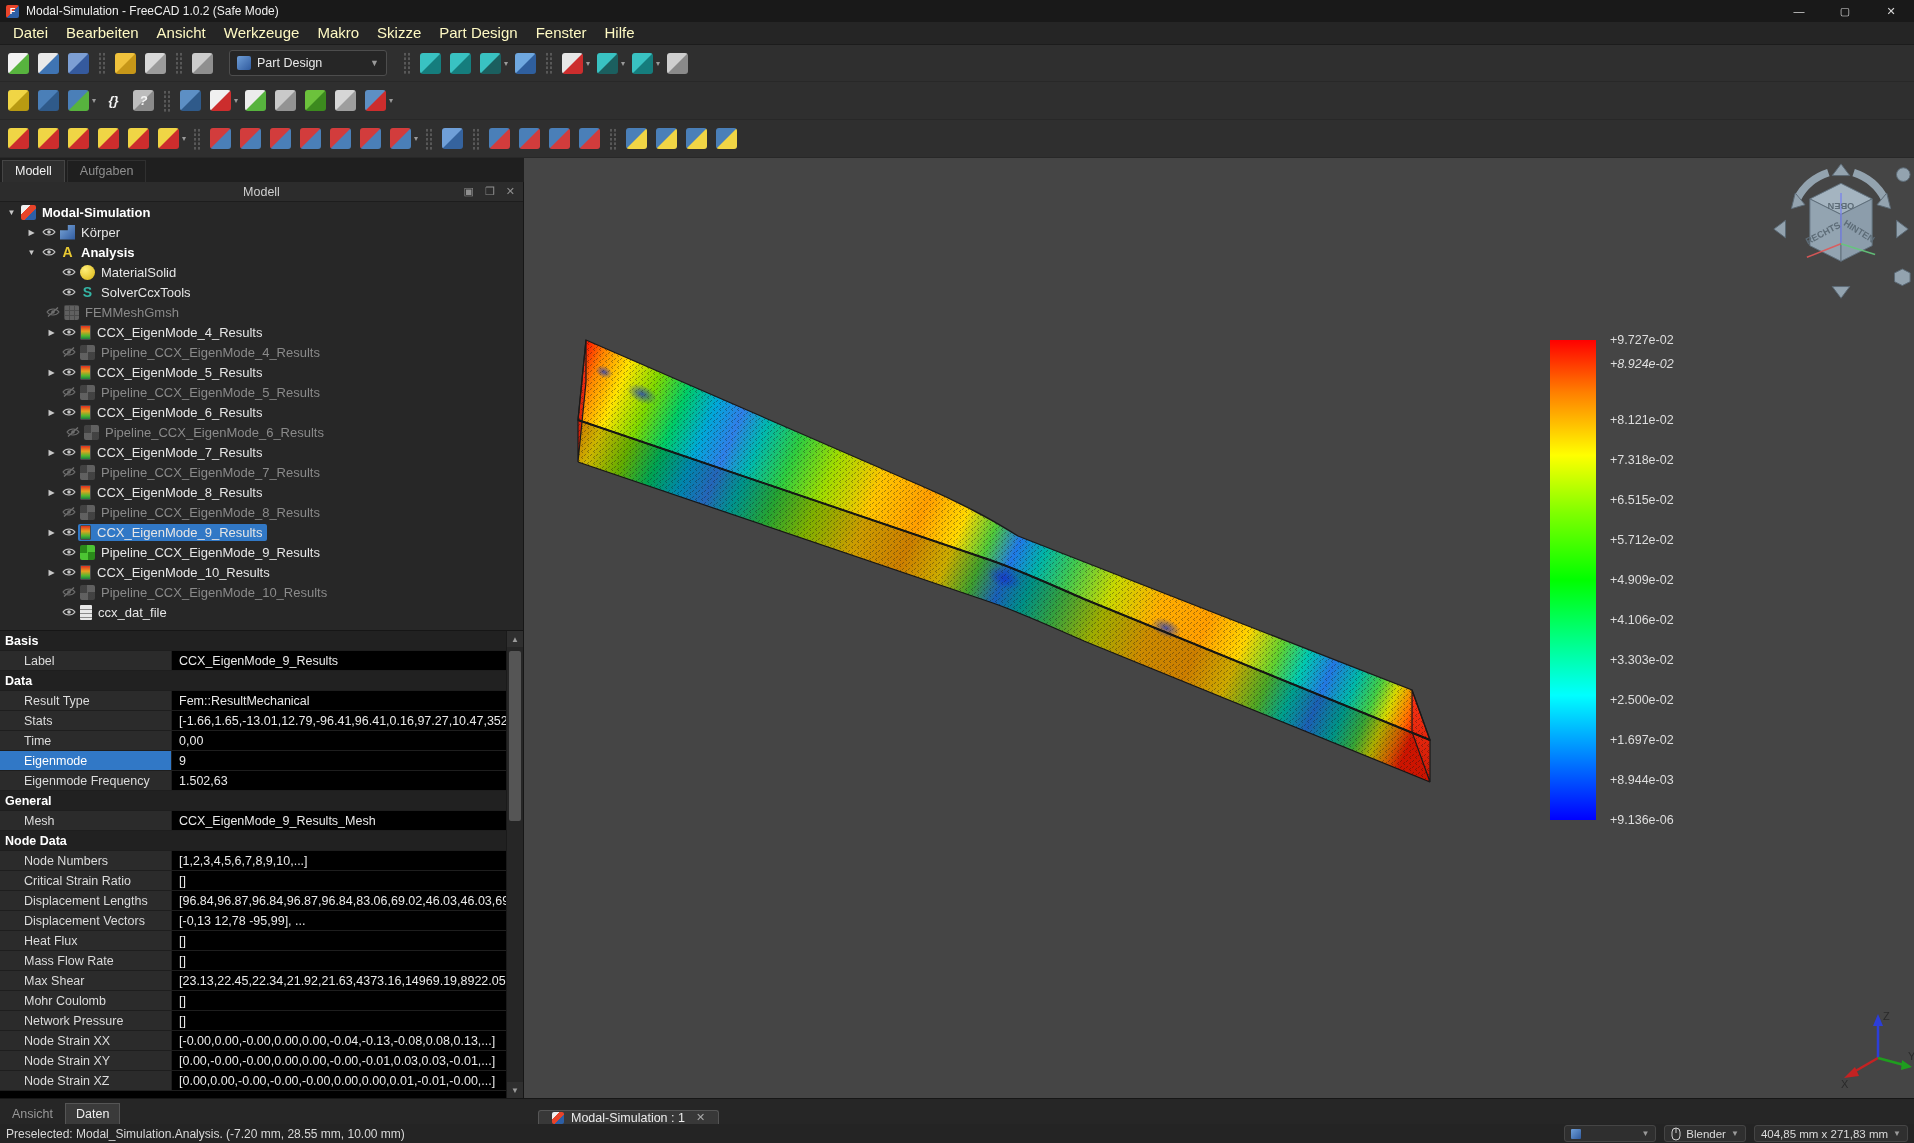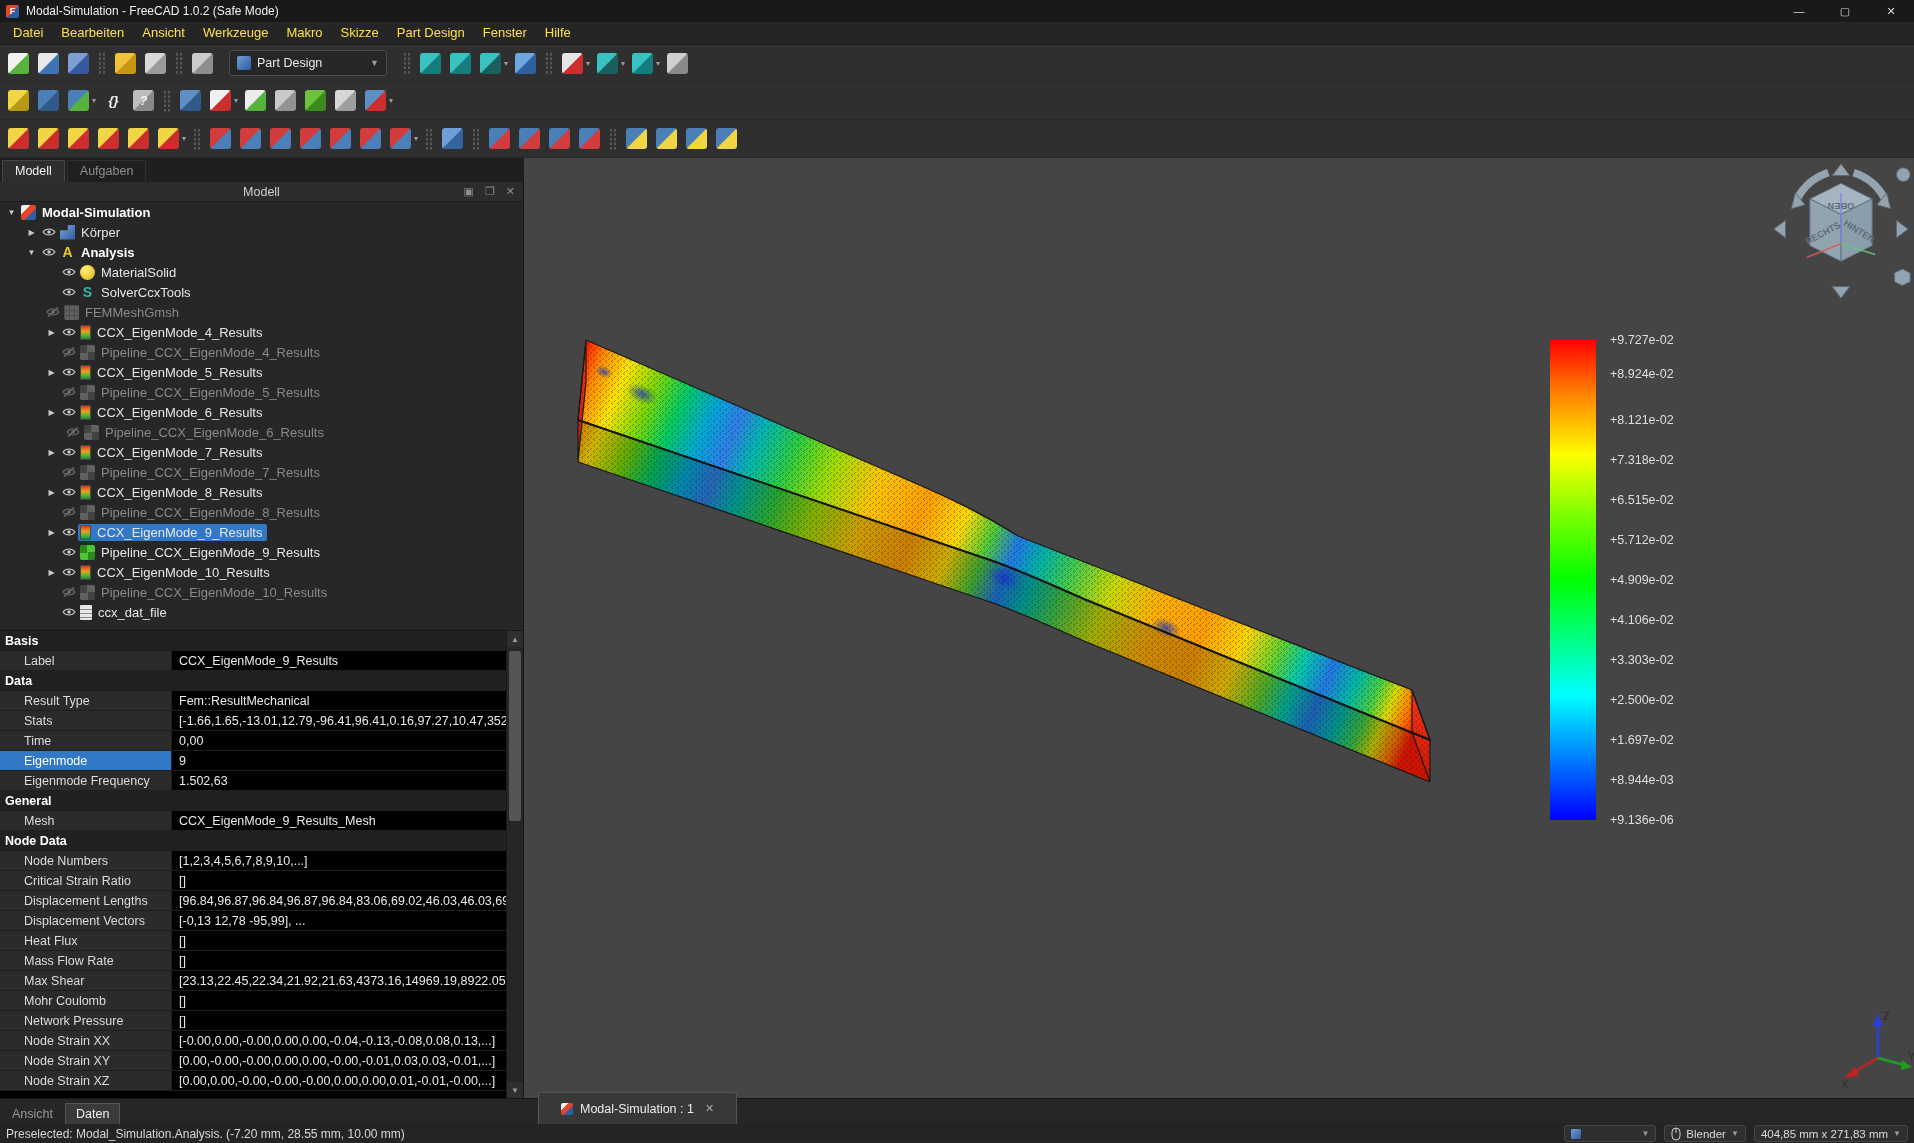--- a/index.html
+++ b/index.html
@@ -8,21 +8,21 @@
 
 
 .titlebar{position:absolute;left:0;top:0;right:0;height:22px;background:#191919;display:flex;align-items:center;padding-left:6px;gap:7px}
 .fc-logo{width:13px;height:13px;border-radius:2px;background:linear-gradient(135deg,#e8442a 0 52%,#2d5fa6 52% 100%);display:flex;align-items:center;justify-content:center;color:#fff;font-size:9px;font-weight:bold}
 .title-text{font-size:12px;color:#efefef}
 .win-controls{margin-left:auto;display:flex;height:100%}
 .win-btn{width:46px;display:flex;align-items:center;justify-content:center;font-size:11px;color:#d8d8d8}
 
 
 .menubar{position:absolute;top:22px;left:0;right:0;height:23px;background:#252525;display:flex;align-items:center;padding-left:4px;border-bottom:1px solid #1c1c1c}
-.menu-item{padding:0 9px;font-size:13px;color:#fde047;line-height:22px}
+.menu-item{padding:0 9px;font-size:15px;color:#fef9c3;line-height:22px}
 
 
 .toolbar{position:absolute;left:0;right:0;display:flex;align-items:center;background:#2f2f2f;border-bottom:1px solid #282828;padding-left:5px;gap:3px}
 #tb1{top:45px;height:37px}#tb2{top:82px;height:38px}#tb3{top:120px;height:38px}
 .tb-btn{width:27px;height:27px;display:flex;align-items:center;justify-content:center;border-radius:3px}
 .tb-ic{width:21px;height:21px;border-radius:3px;display:flex;align-items:center;justify-content:center;font-size:13px;font-weight:bold;color:#f5f5f5}
 .tb-caret{font-size:8px;color:#9a9a9a;margin:0 1px 0 -3px}
 .tb-grip{width:8px;height:22px;margin:0 3px;background-image:radial-gradient(#585858 1px,transparent 1.3px);background-size:4px 4.5px;flex:none}
 .wb-combo{display:flex;align-items:center;gap:6px;width:158px;height:26px;background:#262626;border:1px solid #4d4d4d;border-radius:3px;padding:0 7px;margin:0 10px}
 .wb-ic{width:14px;height:14px;border-radius:2px;background:linear-gradient(135deg,#6f9fd8,#2f5a9e);flex:none}
@@ -81,21 +81,21 @@
 .legend-bar{position:absolute;left:1026px;top:182px;width:46px;height:480px;background:linear-gradient(180deg,#ff0000 0%,#ff8000 11%,#ffff00 24%,#80ff00 36%,#00ff00 50%,#00ff80 62%,#00ffff 74%,#0080ff 87%,#0000ff 100%)}
 .legend-label{position:absolute;left:1086px;font-size:12.5px;color:#dedede;height:16px;line-height:16px;white-space:nowrap}
 .navcube{position:absolute;left:1244px;top:2px;width:146px;height:146px}
 .axes{position:absolute;left:1316px;top:846px;width:76px;height:86px}
 
 
 .bottombar{position:absolute;left:0;right:0;bottom:19px;height:26px;background:#262626;border-top:1px solid #161616}
 .btabs{position:absolute;left:2px;bottom:0;display:flex;gap:2px;align-items:flex-end}
 .btab{height:21px;padding:0 10px;font-size:12.5px;display:flex;align-items:center;color:#979797}
 .btab.active{background:#3a3a3a;color:#f0f0f0;border:1px solid #555;border-bottom:none}
-.mdi-tab{position:absolute;left:538px;bottom:0;height:32px;display:flex;align-items:center;gap:7px;padding:0 22px;background:#383838;border:1px solid #555;border-bottom:none;border-radius:3px 3px 0 0;font-size:12.5px;color:#ececec}
+.mdi-tab{position:absolute;left:538px;bottom:0;height:14px;display:flex;align-items:center;gap:7px;padding:0 13px;background:#383838;border:1px solid #555;border-bottom:none;border-radius:3px 3px 0 0;font-size:12.5px;color:#ececec}
 .mdi-ic{width:12px;height:12px;border-radius:2px;background:linear-gradient(135deg,#f0f0f0 0 30%,#e8442a 30% 60%,#2d5fa6 60% 100%);flex:none}
 .mdi-close{color:#a8a8a8;font-size:11px;margin-left:4px}
 
 .statusbar{position:absolute;left:0;right:0;bottom:0;height:19px;background:#242424;display:flex;align-items:center;padding:0 6px;font-size:12px;color:#d8d8d8}
 .status-right{margin-left:auto;display:flex;gap:8px;align-items:center}
 .scombo{height:17px;background:#2f2f2f;border:1px solid #454545;border-radius:3px;display:flex;align-items:center;gap:5px;padding:0 6px;font-size:11.5px;color:#dcdcdc;white-space:nowrap}
 .sc-caret{font-size:8px;color:#9a9a9a}
 .unit-ic{width:10px;height:10px;background:linear-gradient(135deg,#6f9fd8,#2f5a9e);border-radius:1px}
 </style>
 </head>
@@ -741,21 +741,21 @@
       <path d="M54,262 L466,402 C498,413 528,427 560,441 L906,582 L906,624 L560,483 C528,469 498,455 466,444 L54,304 Z" fill="url(#meshp)" opacity="0.55"></path>
       <path d="M54,304 L466,444 C498,455 528,469 560,483 L906,624" stroke="#161616" stroke-width="1.2" fill="none"></path>
       <path d="M54,262 L466,402 C498,413 528,427 560,441 L906,582" stroke="#0c0c0c" stroke-width="2" fill="none"></path>
       <path d="M62,182 L400,329 C446,349 470,363 494,378 L888,532 L906,582 L560,441 C528,427 498,413 466,402 L54,262 Z" fill="none" stroke="#1a1a1a" stroke-width="1.2"></path>
       <path d="M62,182 L54,262 L54,304 L62,224 Z M888,532 L906,582 L906,624 L888,574 Z" fill="none" stroke="#1a1a1a" stroke-width="1.2"></path>
     </svg>
 
     <div class="legend-bar"></div>
     <div id="legend-labels">
         <div class="legend-label" style="top: 174px;">+9.727e-02</div>
-        <div class="legend-label" style="top: 208px;">+8.924e-02</div>
+        <div class="legend-label" style="top: 198px; font-style: italic;">+8.924e-02</div>
         <div class="legend-label" style="top: 254px;">+8.121e-02</div>
         <div class="legend-label" style="top: 294px;">+7.318e-02</div>
         <div class="legend-label" style="top: 334px;">+6.515e-02</div>
         <div class="legend-label" style="top: 374px;">+5.712e-02</div>
         <div class="legend-label" style="top: 414px;">+4.909e-02</div>
         <div class="legend-label" style="top: 454px;">+4.106e-02</div>
         <div class="legend-label" style="top: 494px; text-align: right;">+3.303e-02</div>
         <div class="legend-label" style="top: 534px;">+2.500e-02</div>
         <div class="legend-label" style="top: 574px;">+1.697e-02</div>
         <div class="legend-label" style="top: 614px;">+8.944e-03</div>

